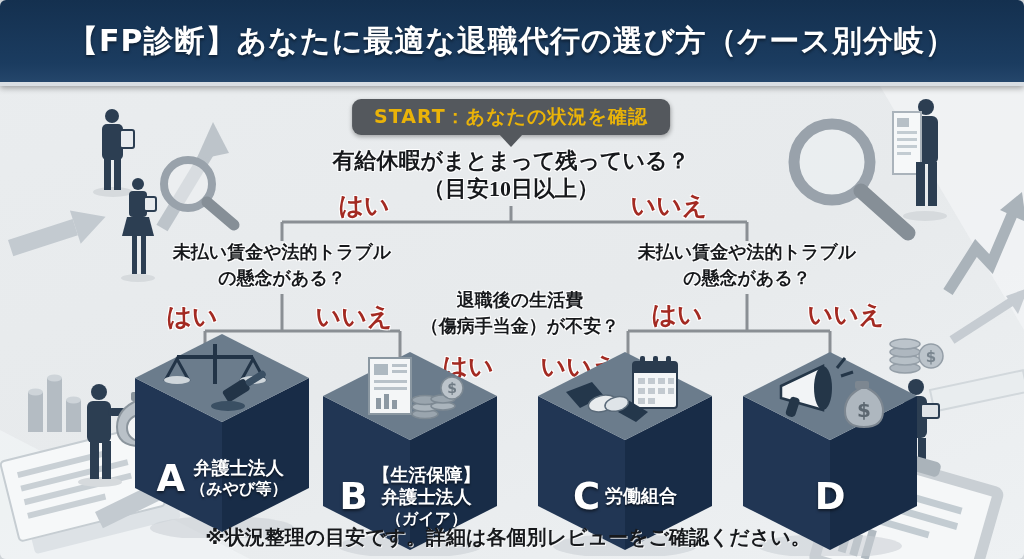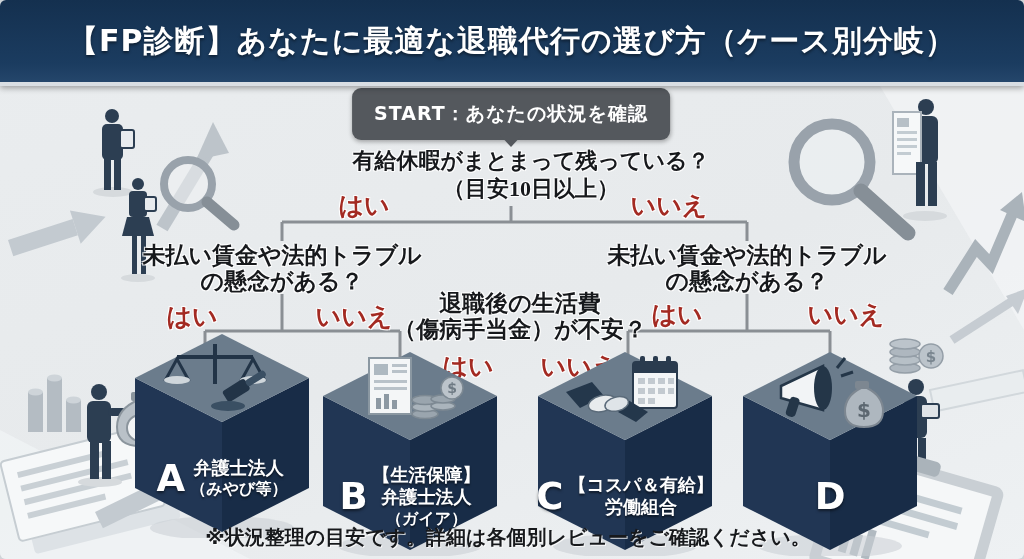--- a/index.html
+++ b/index.html
@@ -13,31 +13,31 @@
            background:linear-gradient(180deg,#14304f 0%,#1b3c60 78%,#24466b 100%);
            display:flex; align-items:center; justify-content:center;
            border-bottom:4px solid #d9dee3; box-shadow:0 2px 6px rgba(0,0,0,.35);}
   .header h1{ color:#ffffff; font-size:30px; font-weight:bold; letter-spacing:1px;
               text-shadow:0 2px 3px rgba(0,0,0,.45); white-space:nowrap; }
   
   svg.deco{ position:absolute; inset:0; z-index:0; pointer-events:none; }
   svg.lines{ position:absolute; inset:0; z-index:1; pointer-events:none; }
   
   .abs{ position:absolute; z-index:2; transform:translateX(-50%); white-space:nowrap; }
-  .badge{ top:88px; left:511px; background:#54585d; color:#ffffff; font-size:19px; font-weight:bold;
-          padding:13px 22px; border-radius:9px; box-shadow:0 2px 4px rgba(0,0,0,.3);
+  .badge{ top:99px; left:511px; background:#54585d; color:#eab308; font-size:19px; font-weight:bold;
+          padding:5px 22px; border-radius:9px; box-shadow:0 2px 4px rgba(0,0,0,.3);
           letter-spacing:1px;}
   .badge-tail{ position:absolute; z-index:2; top:134px; left:499px; width:0; height:0;
                border-left:12px solid transparent; border-right:12px solid transparent;
                border-top:13px solid #54585d; }
   .q{ color:#17191c; font-weight:bold;
       text-shadow:1px 1px 0 rgba(255,255,255,.85),-1px -1px 0 rgba(255,255,255,.85),
                   1px -1px 0 rgba(255,255,255,.85),-1px 1px 0 rgba(255,255,255,.85);}
-  .q1{ font-size:22px;margin-left:20px; }
-  .q2{ font-size:23px; }
+  .q1{ font-size:22px; }
+  .q2{ font-size:18px; }
   .yn{ color:#a32a22; font-weight:bold; font-size:25px;
        text-shadow:1px 1px 0 rgba(255,255,255,.9),-1px -1px 0 rgba(255,255,255,.9),
                    1px -1px 0 rgba(255,255,255,.9),-1px 1px 0 rgba(255,255,255,.9);}
   
   .cube{ position:absolute; width:178px; height:206px; z-index:2; }
   .cube svg{ position:absolute; inset:0; }
   .cube .txt{ position:absolute; left:4px; right:4px; top:94px; height:104px; z-index:3;
               display:flex; align-items:center; justify-content:center; gap:5px;
               color:#fff; text-align:center; }
   .cube .letter{ font-size:37px; font-weight:bold; text-shadow:0 2px 3px rgba(0,0,0,.5); }
@@ -326,21 +326,20 @@
         <polygon points="112,62 92,50 82,62 100,72" fill="#24374b"></polygon>
         <g transform="rotate(-14 72 52)">
           <ellipse cx="66" cy="52" rx="14" ry="8" fill="#e8ebed" stroke="#5b6b7a" stroke-width="1.5"></ellipse>
           <ellipse cx="80" cy="56" rx="12" ry="7" fill="#dfe4e8" stroke="#5b6b7a" stroke-width="1.5"></ellipse>
         </g>
       </g>
     </svg>
     <div class="txt">
       <span class="letter">C</span>
       <span class="col">
-        <span class="tag">【コスパ＆有給】</span>
         <span class="nm">労働組合</span>
         <span class="sub"></span>
       </span>
     </div>
   </div>
 
   <div class="cube" style="left:741px; top:350px;">
     <svg viewBox="0 0 178 206">
       <ellipse cx="89" cy="196" rx="72" ry="12" fill="#c8ced3" opacity="0.55"></ellipse>
       <polygon points="2,46 89,90 89,200 2,156" fill="#213654"></polygon>

